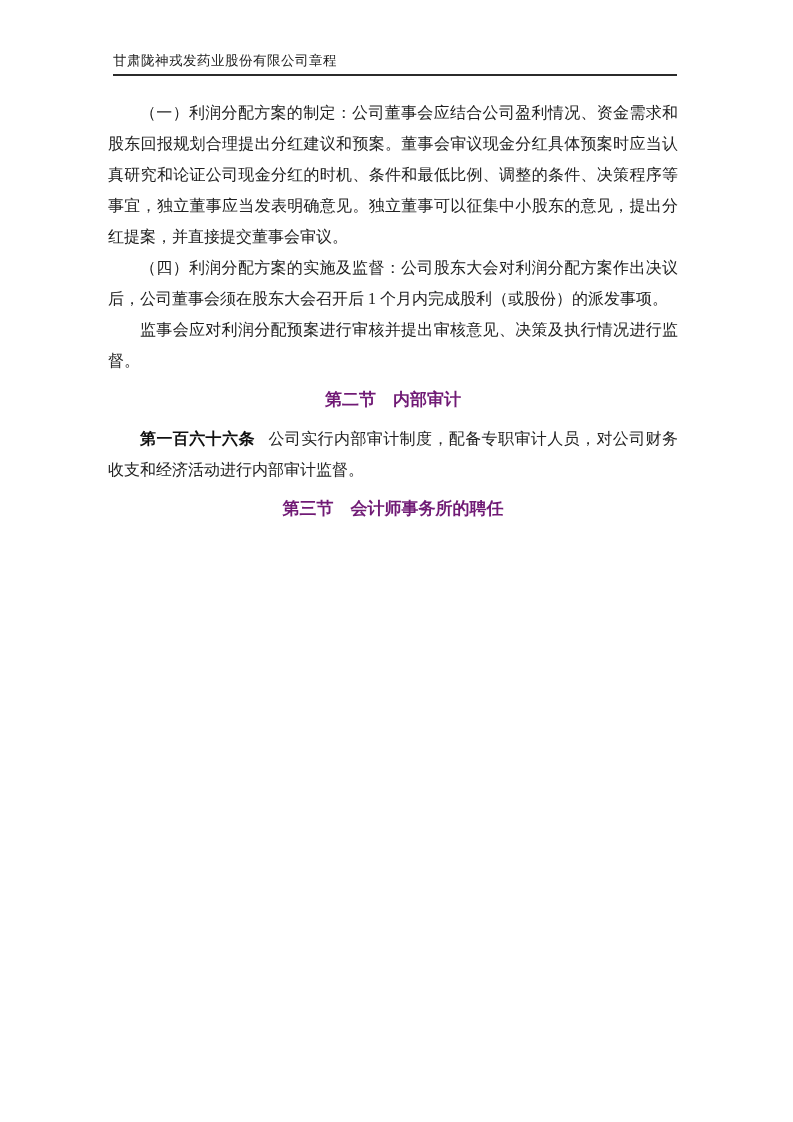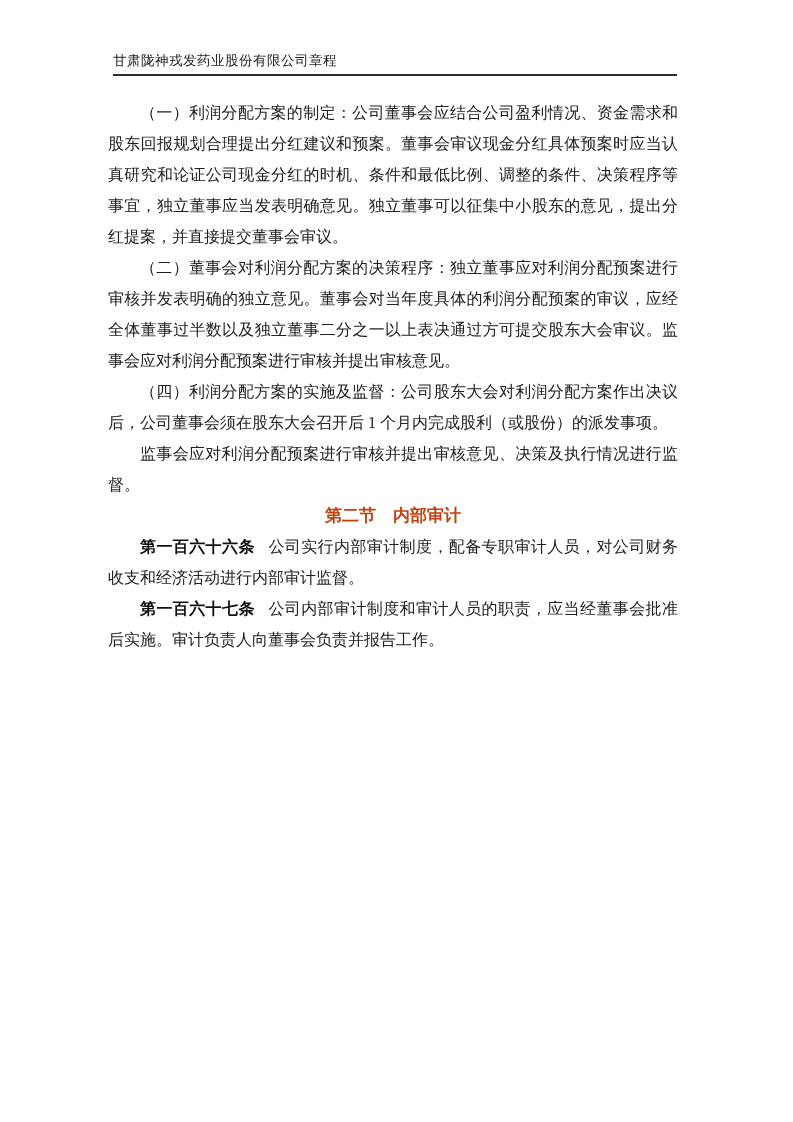--- a/index.html
+++ b/index.html
@@ -39,27 +39,27 @@
     font-size: 16px;
     line-height: 31px;
   }
   .para {
     margin: 0;
     text-indent: 2em;
     text-align: justify;
     word-break: break-all;
   }
   .section-heading {
-    margin: 0;
+    margin: 8px;
     font-size: 17px;
     font-weight: 700;
     line-height: 31px;
     text-align: center;
     font-family: "Liberation Sans", "DejaVu Sans", sans-serif;
-    color: #c2410c;
+    color: #701a75;
   }
   .article-number {
     font-weight: 700;
     font-family: "Liberation Sans", "DejaVu Sans", sans-serif;
     margin-right: 0.85em;
     color: #111111;
   }
   .page-footer {
     position: absolute;
     top: 1040px;
@@ -76,25 +76,24 @@
 <body>
 
 <div class="page">
 
   <header class="page-header">
     <div class="header-title">甘肃陇神戎发药业股份有限公司章程</div>
   </header>
 
   <main class="doc-body" id="doc-body">
       <p class="para">（一）利润分配方案的制定：公司董事会应结合公司盈利情况、资金需求和股东回报规划合理提出分红建议和预案。董事会审议现金分红具体预案时应当认真研究和论证公司现金分红的时机、条件和最低比例、调整的条件、决策程序等事宜，独立董事应当发表明确意见。独立董事可以征集中小股东的意见，提出分红提案，并直接提交董事会审议。</p>
-      <p class="para">（二）董事会对利润分配方案的决策程序：独立董事应对利润分配预案进行审核并发表明确的独立意见。董事会对当年度具体的利润分配预案的审议，应经全体董事过半数以及独立董事二分之一以上表决通过方可提交股东大会审议。监事会应对利润分配预案进行审核并提出审核意见。</p>
       <p class="para">（四）利润分配方案的实施及监督：公司股东大会对利润分配方案作出决议后，公司董事会须在股东大会召开后 1 个月内完成股利（或股份）的派发事项。</p>
       <p class="para">监事会应对利润分配预案进行审核并提出审核意见、决策及执行情况进行监督。</p>
       <h2 class="section-heading">第二节　内部审计</h2>
       <p class="para"><span class="article-number">第一百六十六条</span><span>公司实行内部审计制度，配备专职审计人员，对公司财务收支和经济活动进行内部审计监督。</span></p>
-      <p class="para"><span class="article-number">第一百六十七条</span><span>公司内部审计制度和审计人员的职责，应当经董事会批准后实施。审计负责人向董事会负责并报告工作。</span></p>
+      <h2 class="section-heading">第三节　会计师事务所的聘任</h2>
     </main>
 
   <footer class="page-footer">
     <span class="page-number">37</span>
   </footer>
 
 </div>
 
 </body></html>

